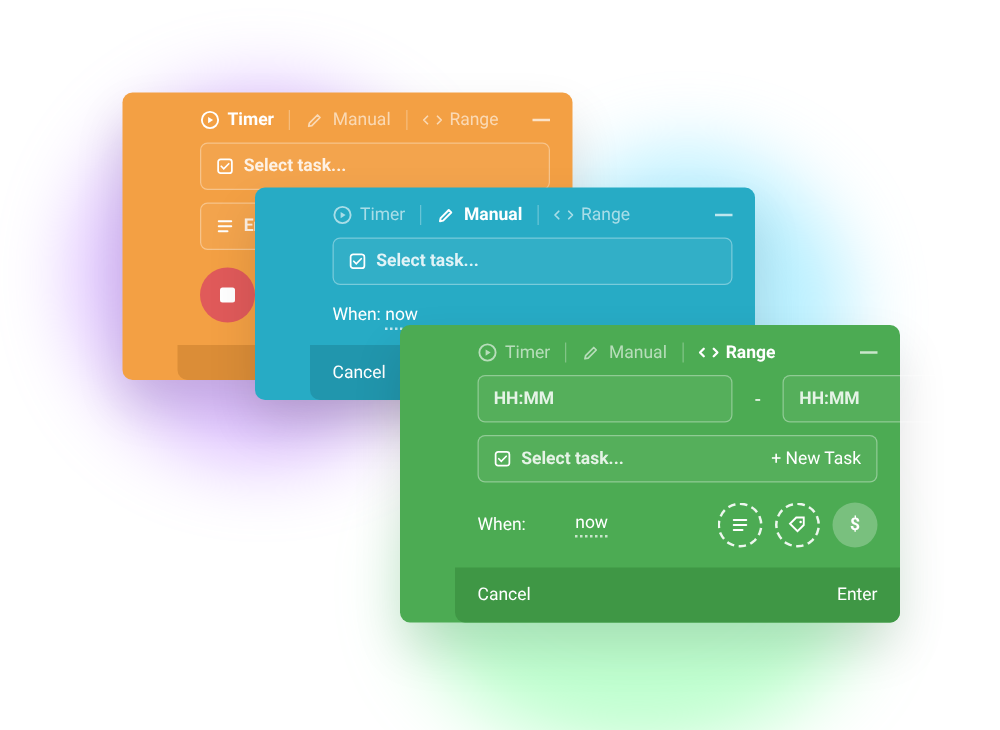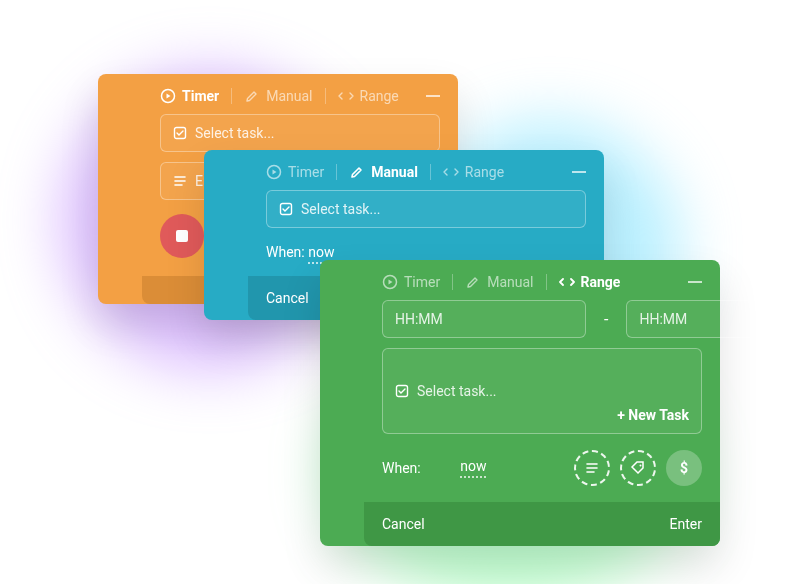--- a/index.html
+++ b/index.html
@@ -54,21 +54,21 @@
     border: 1px solid rgba(255,255,255,.35);
     border-radius: 6px;
     padding: 10px 12px;
     font-size: 14px;
     background: rgba(255,255,255,.05);
     color: #fff;
   }
   .field .placeholder, .field input::placeholder { color: rgba(255,255,255,.85); }
   .field input {
     border:none; outline:none; background:transparent; color:#000000;
-    font-size:14px; flex:1; font-family:inherit;
+    font-size:14px; flex:1; font-family:inherit;font-weight:bold;
   }
   .row { display:flex; align-items:center; gap:18px; }
   .whenrow { font-size:14px; padding: 6px 0 2px; }
   .whenrow .now { font-weight:400; border-bottom:2px dotted rgba(255,255,255,.7); padding-bottom:2px; }
   .footer {
     display:flex; justify-content:space-between;
     padding: 14px 18px;
     font-size:14px;
     border-radius: 0 0 8px 8px;
   }
@@ -91,21 +91,21 @@
   .orange .elapsed{font-size:16px;font-weight:600;}
   .orange .runrow{display:flex;align-items:center;gap:16px;padding:4px 0 4px;}
 
   
   .teal { background:#27abc5; left:204px; top:150px; width:400px; z-index:2; }
   .teal .footer{ background:#2196ad; }
 
   
   .green { background:#4cab53; left:320px; top:260px; width:400px; z-index:3; }
   .green .footer{ background:#3f9745; }
-  .green .newtask{ font-weight:700; white-space:nowrap; cursor:pointer;margin-top:48px; }
+  .green .newtask{ font-weight:400; white-space:nowrap; cursor:pointer; }
   .green .dollar{
     width:36px;height:36px;border-radius:50%;
     background:rgba(255,255,255,.25);
     display:inline-flex;align-items:center;justify-content:center;
   }
   .iconrow { display:flex;align-items:center;gap:10px;margin-left:auto; }
 
   svg { display:block; }
 </style>
 </head>

